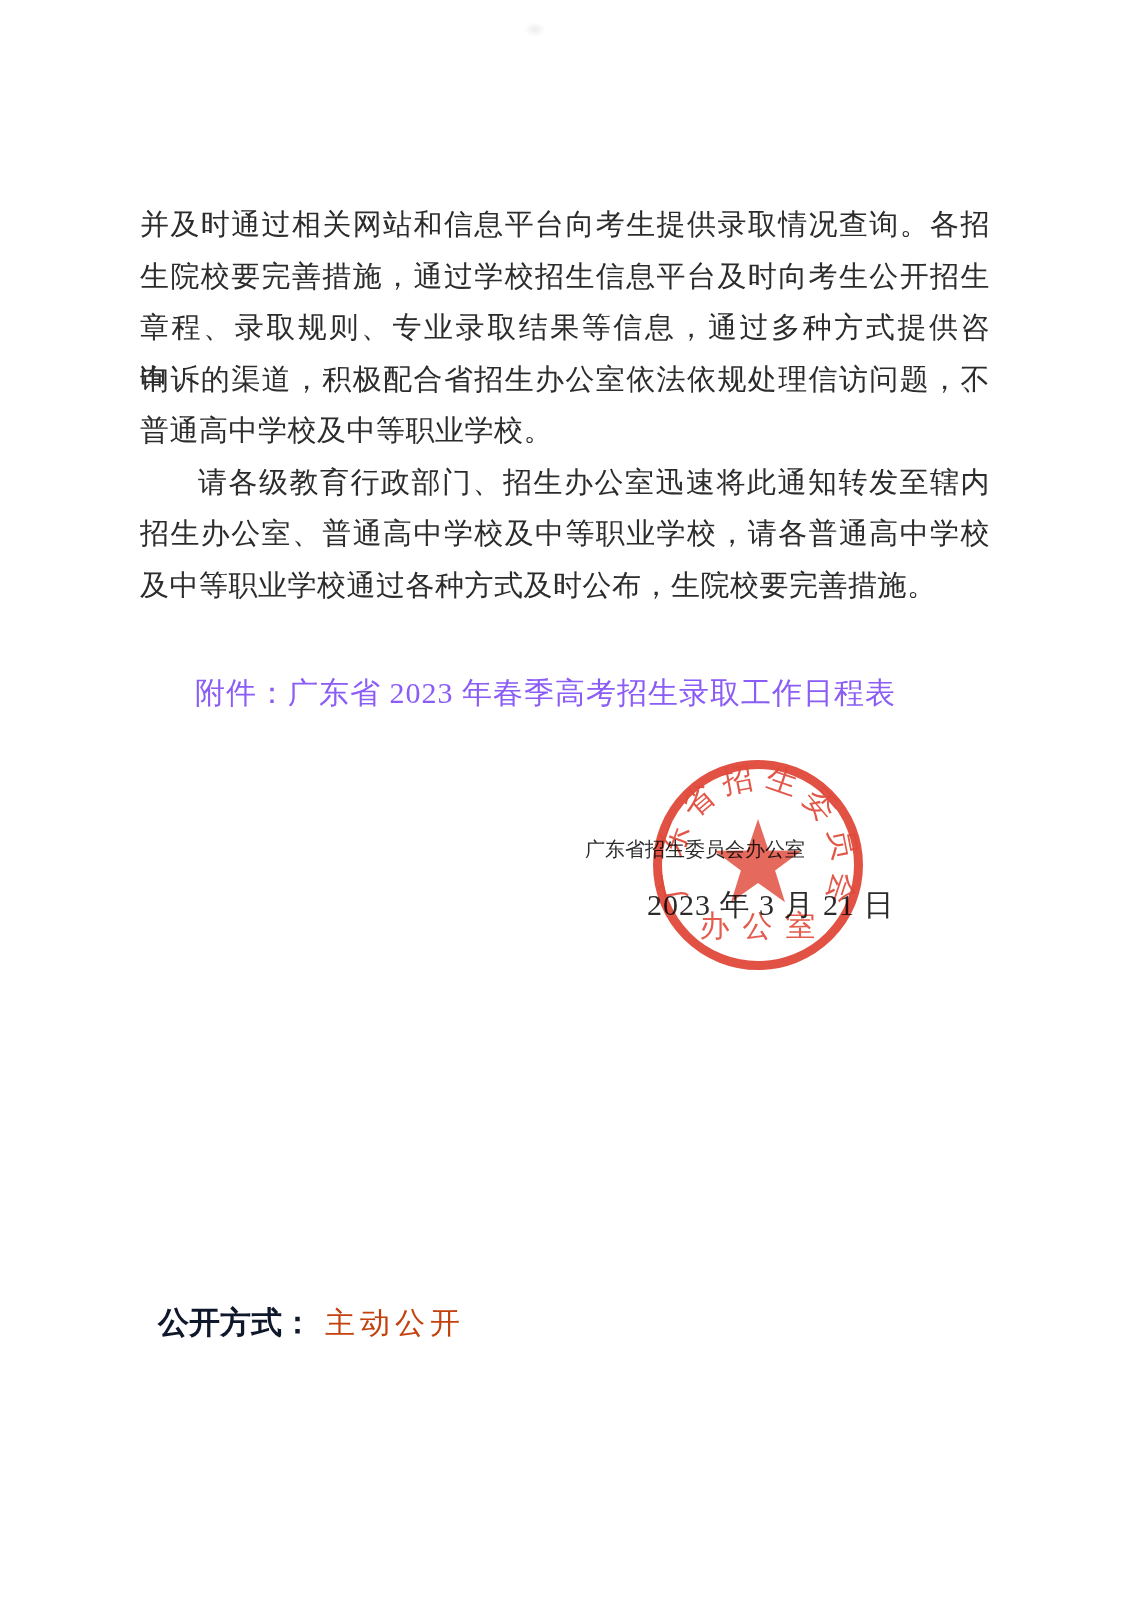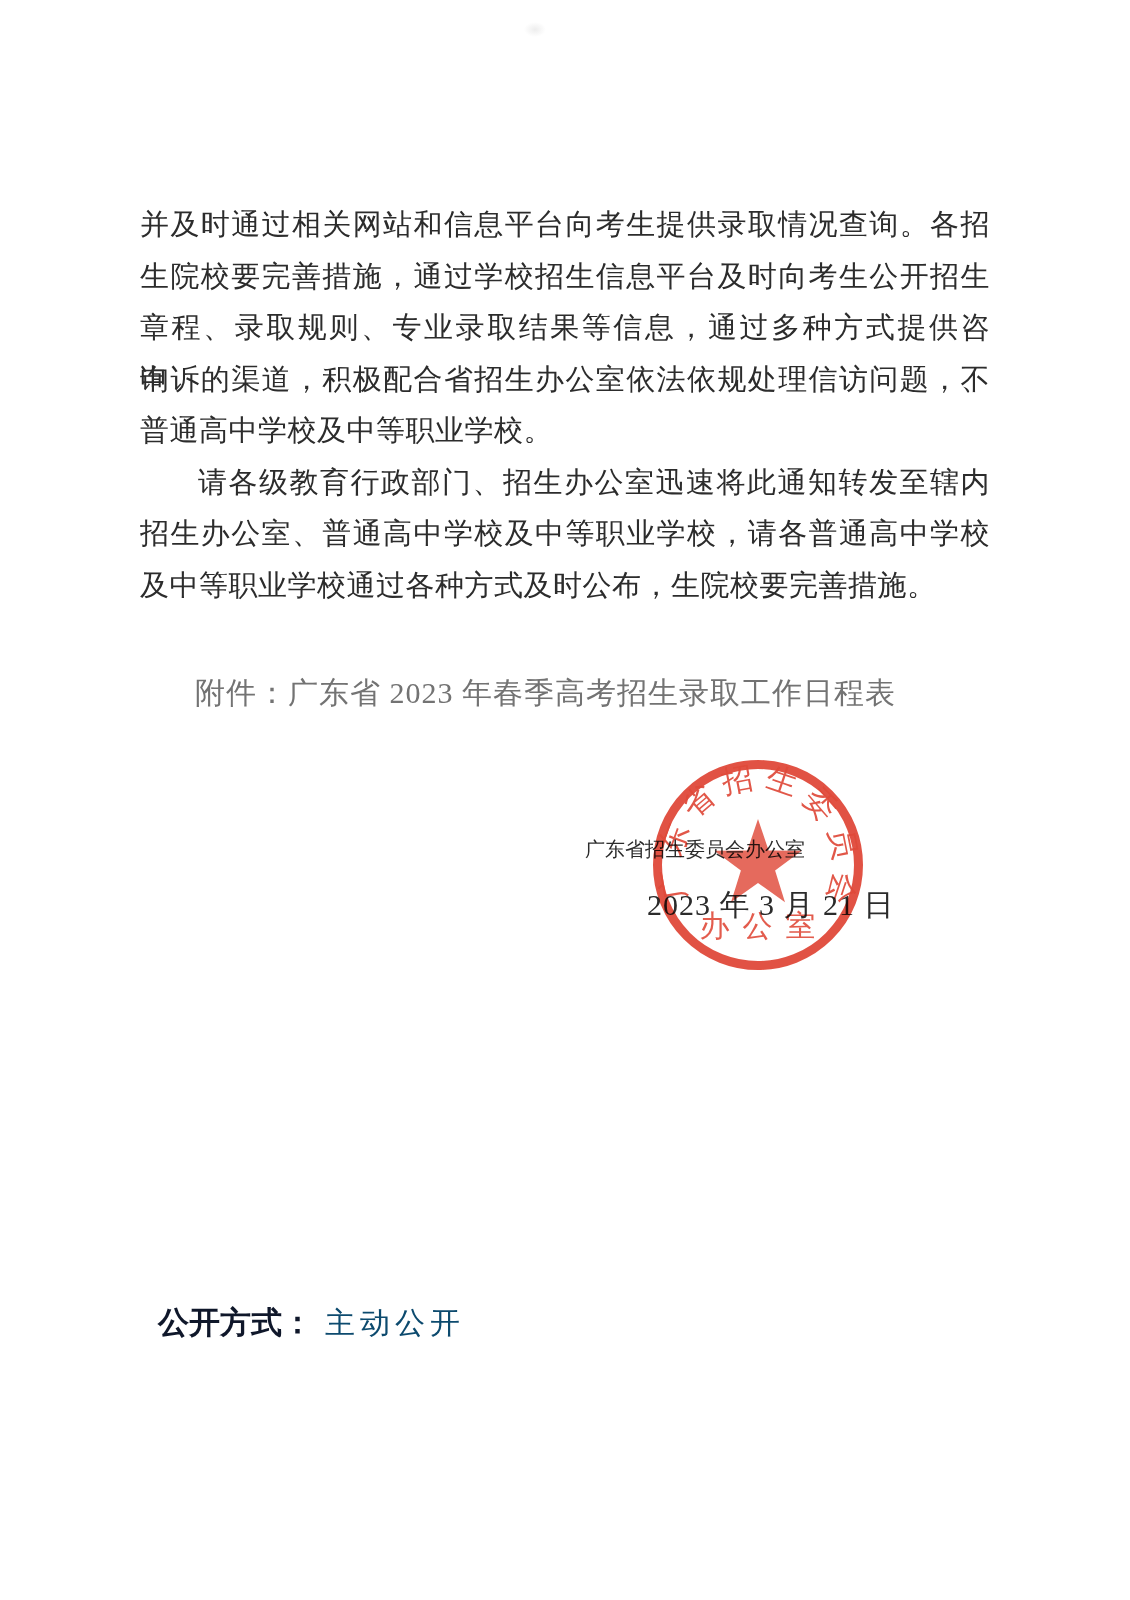--- a/index.html
+++ b/index.html
@@ -47,21 +47,21 @@
   .attachment {
     position: absolute;
     left: 140px;
     top: 668px;
     width: 900px;
     padding-left: 55px;
     line-height: 50px;
     font-size: 30px;
     letter-spacing: 1px;
     white-space: nowrap;
-    color: #737373;
+    color: #8b5cf6;
   }
   .sig-org {
     position: absolute;
     left: 585px;
     top: 824px;
     line-height: 50px;
     font-size: 20px;
     white-space: nowrap;
     color: #2b2b2b;
   }
@@ -119,21 +119,21 @@
   .disc-label {
     font-family: "Liberation Sans", "DejaVu Sans", sans-serif;
     font-weight: 700;
     font-size: 31px;
     color: #0f172a;
   }
   .disc-value {
     font-size: 30px;
     letter-spacing: 5px;
     margin-left: 12px;
-    color: #0c4a6e;
+    color: #c2410c;
   }
   .page-number {
     position: absolute;
     left: 562px;
     top: 1466px;
     width: 36px;
     text-align: center;
     font-size: 22px;
     line-height: 28px;
     color: #333333;

